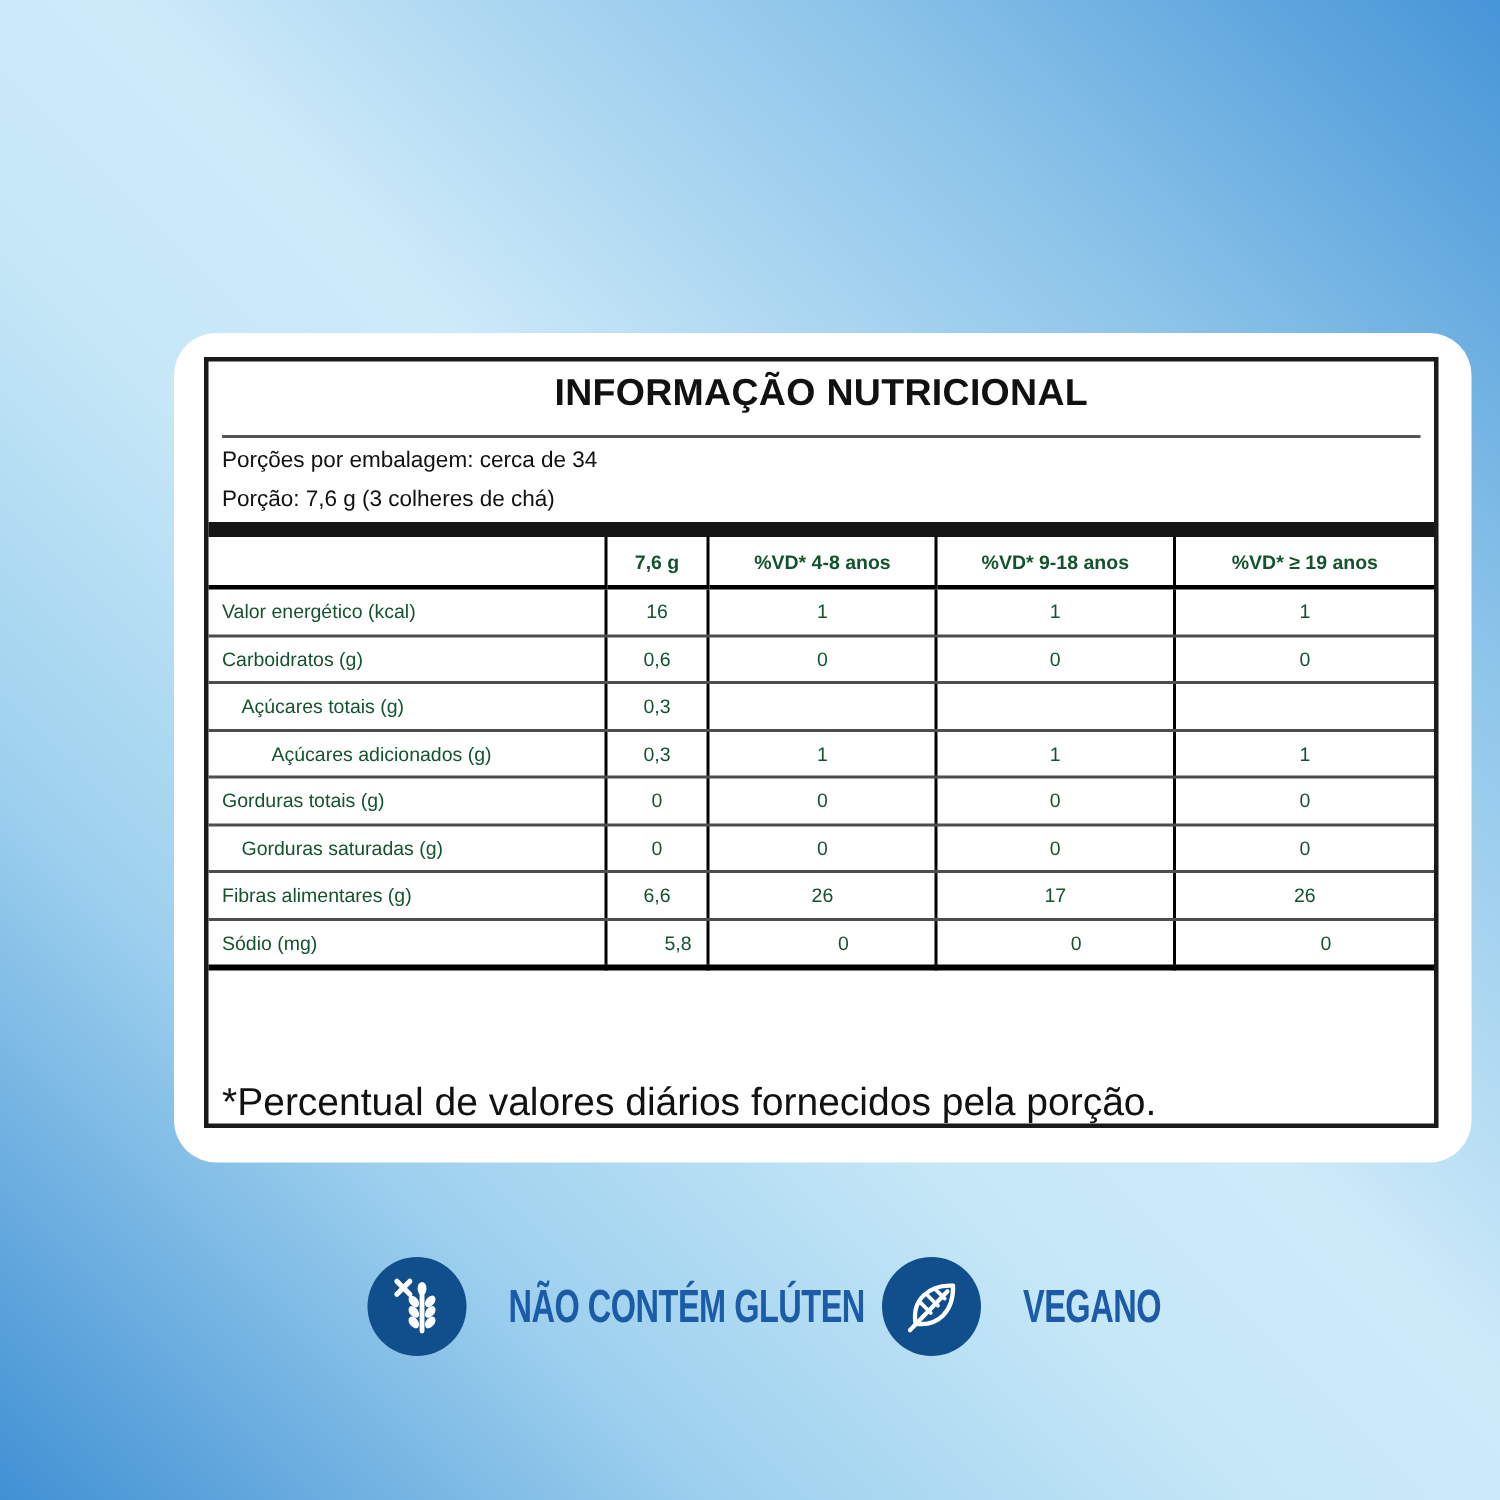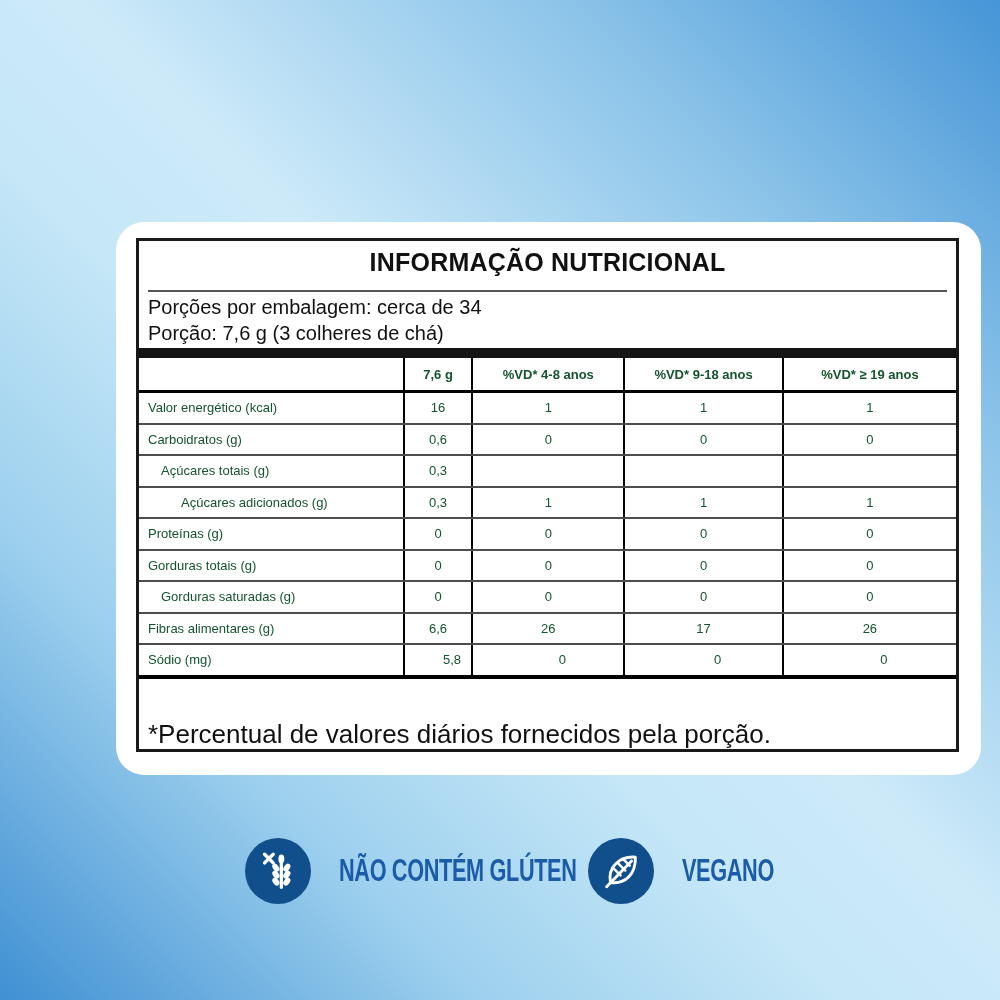--- a/index.html
+++ b/index.html
@@ -18,21 +18,21 @@
   }
   .title {
     position:absolute; top:7px; left:0; width:100%; text-align:center;
     font-size:25px; font-weight:bold; color:#111; letter-spacing:0.2px;
   }
   .title-sep {
     position:absolute; top:49px; left:9px; right:9px; height:2px; background:#555;
   }
   .serving {
     position:absolute; top:53px; left:9px; right:9px;
-    font-size:20px; line-height:26px; color:#111;
+    font-size:15px; line-height:26px; color:#111;
   }
   .thick-bar {
     position:absolute; top:107px; left:0; width:100%; height:10px;
     background:var(--bar-color,#151515);
   }
   table.nutri {
     position:absolute; top:117px; left:0; width:100%;
     border-collapse:collapse; table-layout:fixed;
     border-bottom:4px solid #000;
   }
@@ -126,27 +126,20 @@
               <td></td>
             </tr>
             <tr>
               <td class="lbl ind2">Açúcares adicionados (g)</td>
               <td>0,3</td>
               <td>1</td>
               <td>1</td>
               <td>1</td>
             </tr>
             <tr>
-              <td class="lbl">Proteínas (g)</td>
-              <td>0</td>
-              <td>0</td>
-              <td>0</td>
-              <td>0</td>
-            </tr>
-            <tr>
               <td class="lbl">Gorduras totais (g)</td>
               <td>0</td>
               <td>0</td>
               <td>0</td>
               <td>0</td>
             </tr>
             <tr>
               <td class="lbl ind1">Gorduras saturadas (g)</td>
               <td>0</td>
               <td>0</td>

